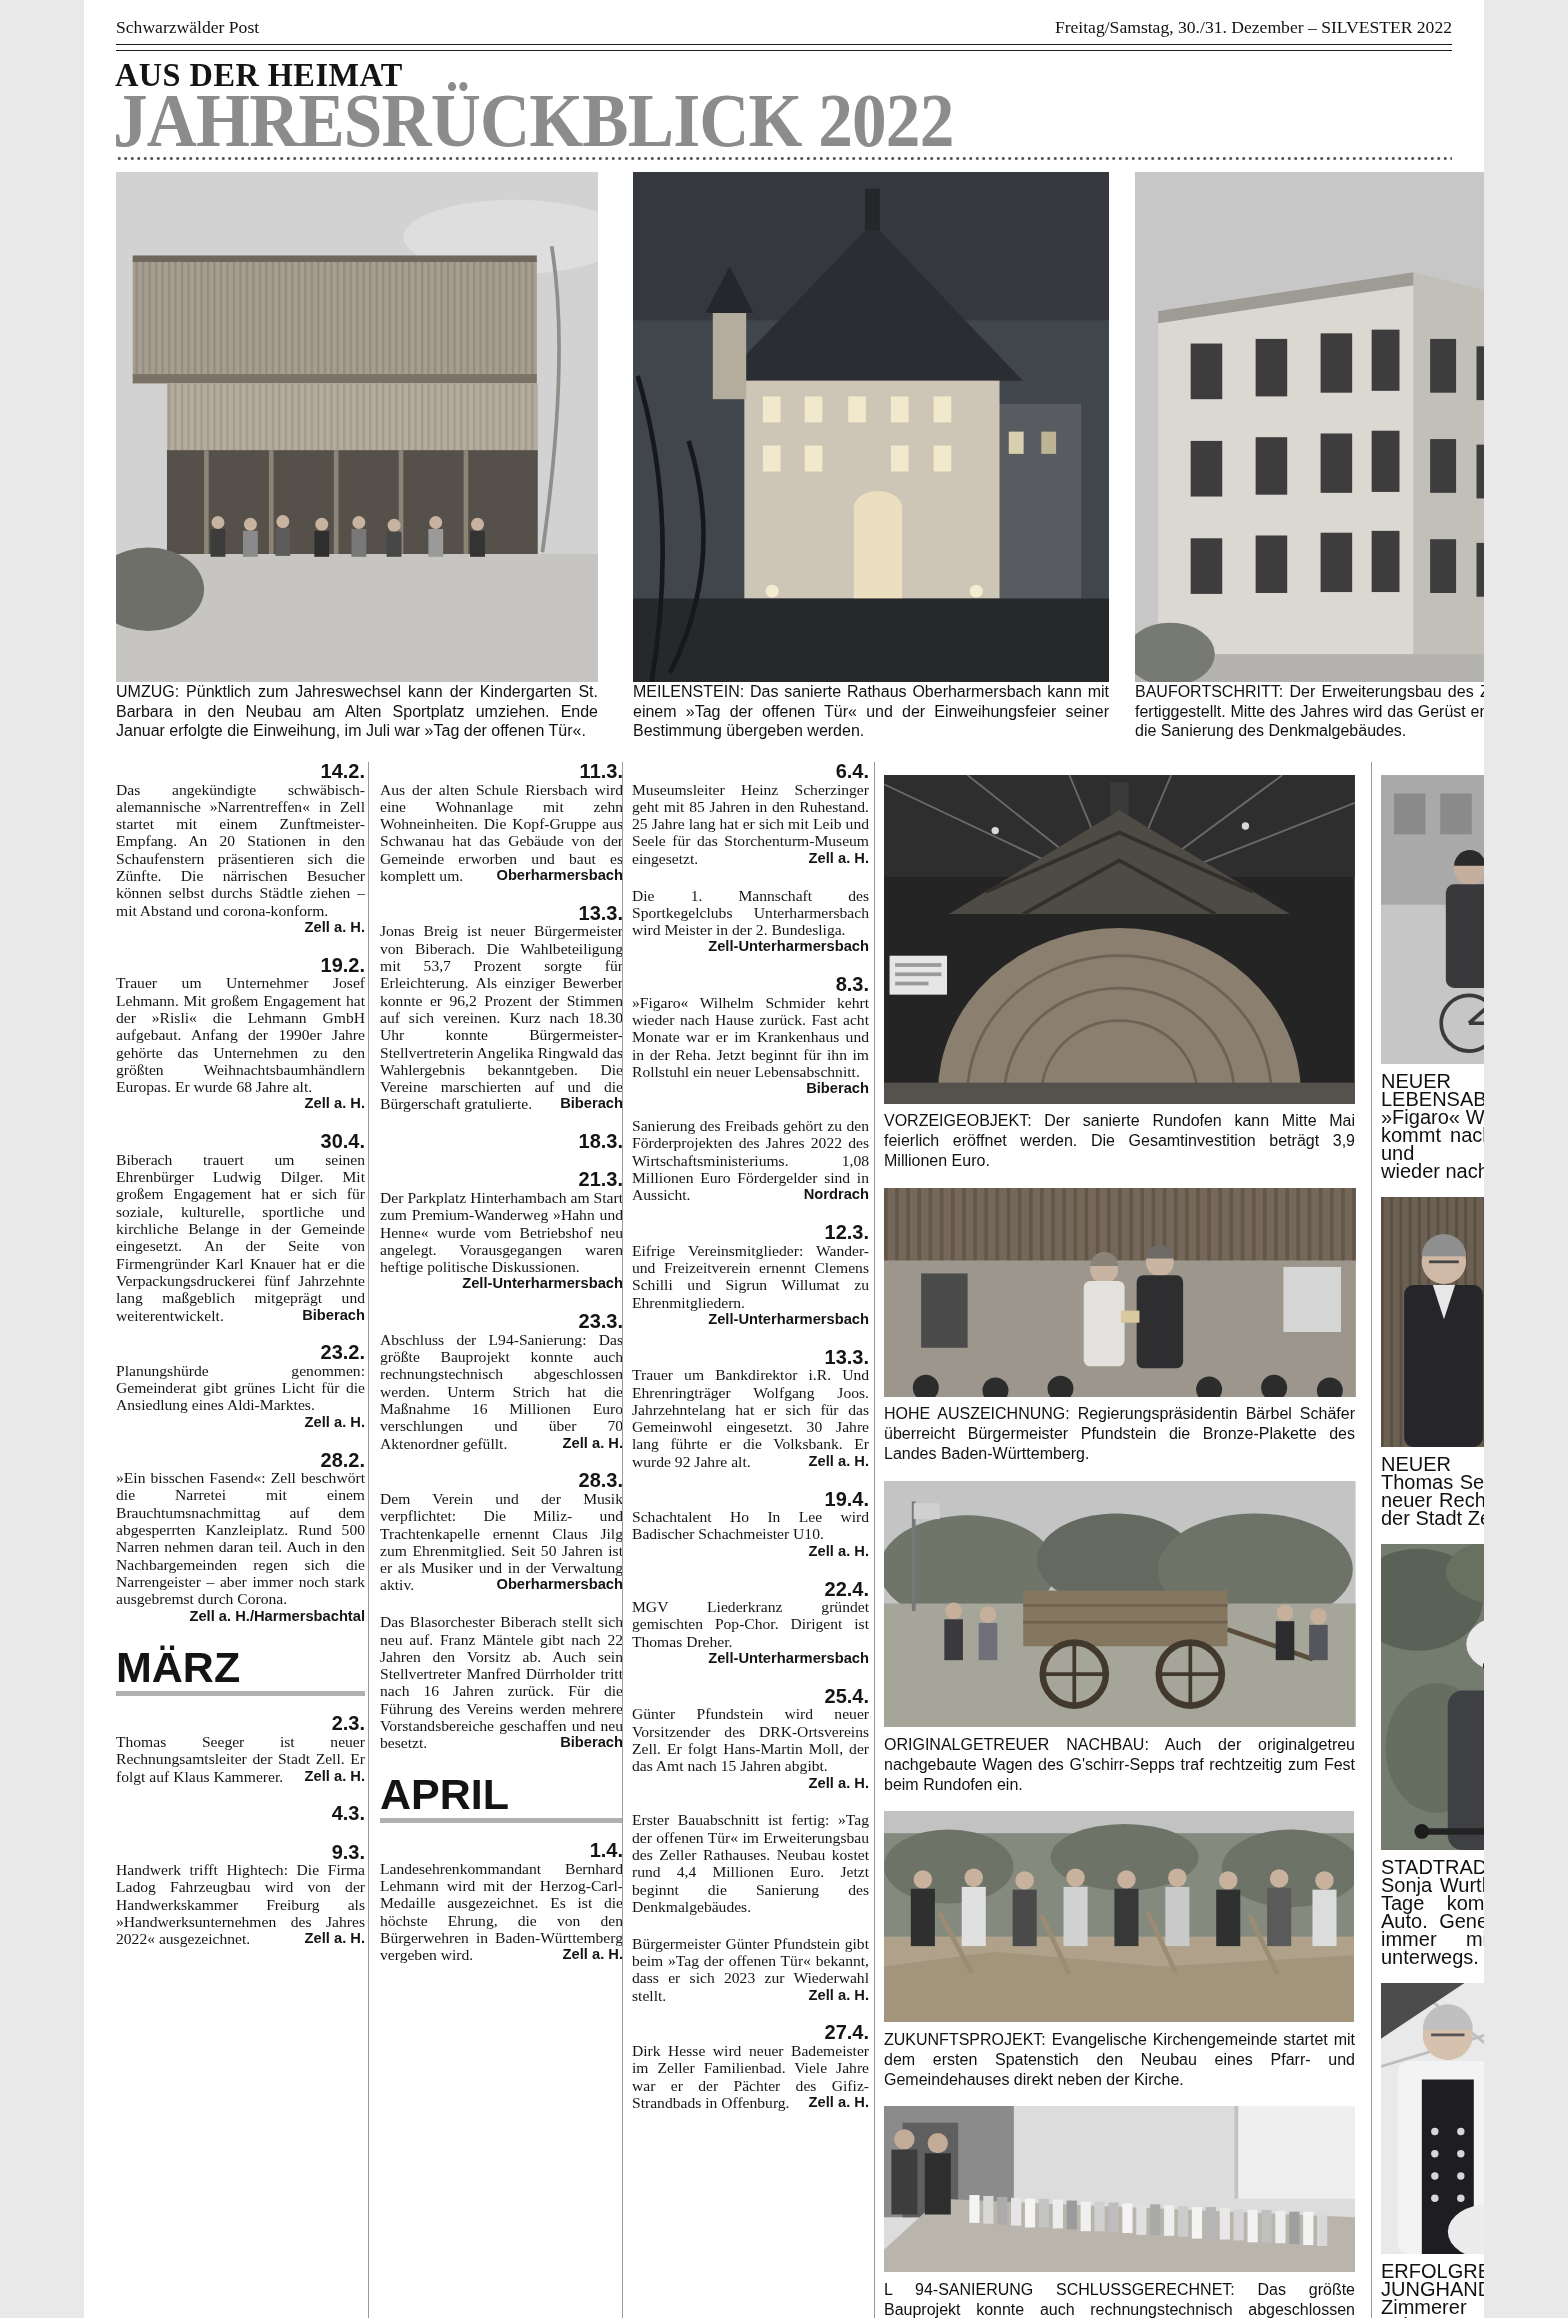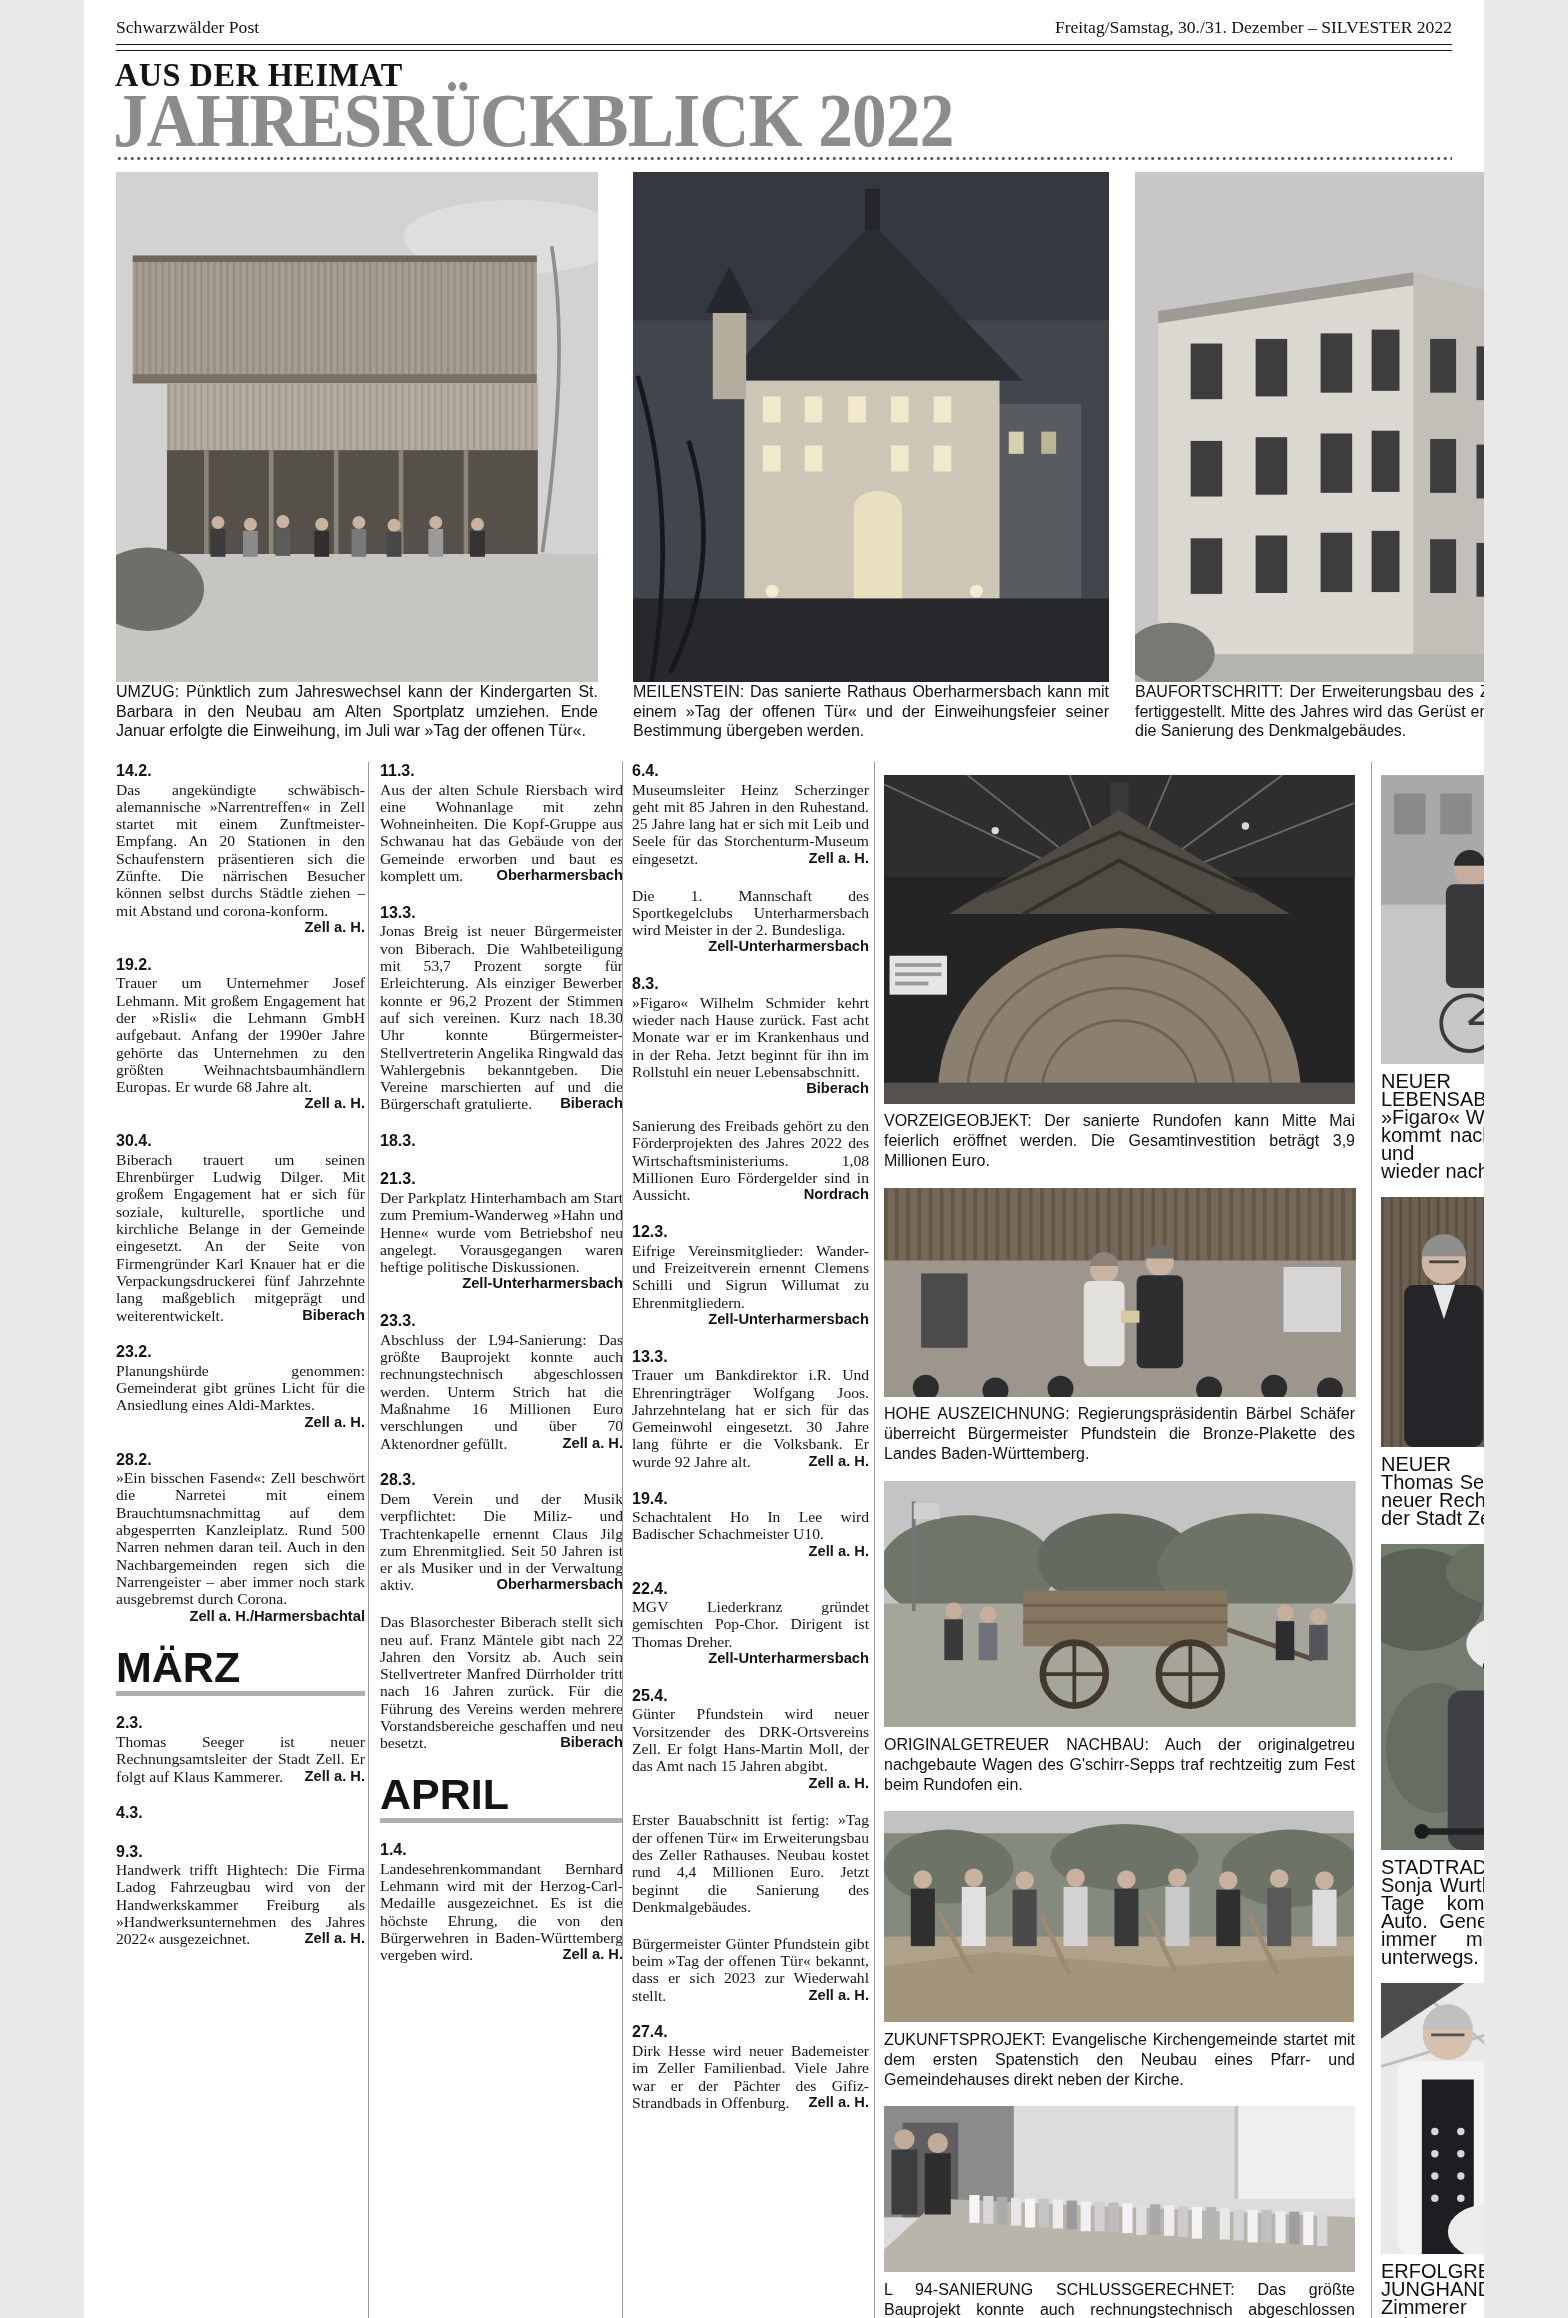--- a/index.html
+++ b/index.html
@@ -34,21 +34,21 @@
   .top-c { left:1051px; top:172px; width:490px; }
   .top-a .photo-box, .top-b .photo-box, .top-c .photo-box { height:510px; }
   
   .col { position:absolute; top:762px; }
   .col1 { left:32px;  width:249px; }
   .col2 { left:296px; width:243px; }
   .col3 { left:548px; width:237px; }
   .vrule { position:absolute; top:762px; bottom:0; width:0.9px; background:#9a9a9a; }
   .vr1 { left:284px; } .vr2 { left:538px; } .vr3 { left:790px; } .vr4 { left:1287px; }
   .entry { margin-bottom:19.5px; }
-  .edate { font-family:"Liberation Sans", sans-serif; font-weight:700; font-size:16px; line-height:18.6px; }
+  .edate { font-family:"Liberation Sans", sans-serif; font-weight:700; font-size:20px; line-height:18.6px;text-align:right; }
   .entry p { font-size:15.6px; line-height:17.3px; text-align:justify; overflow:hidden; }
   .loc { float:right; font-family:"Liberation Sans", sans-serif; font-weight:700; font-size:14.7px; padding-left:7.4px; }
   .msec { margin:26px 0 18.6px; }
   .msec .mtitle { font-family:"Liberation Sans", sans-serif; font-weight:700; font-size:43px; line-height:33px; letter-spacing:0; }
   .msec .mbar { height:4.6px; background:#b0b0b0; margin-top:7.4px; }
   
   .midcol { position:absolute; left:800px; top:775px; width:471px; }
   .rightcol { position:absolute; left:1297px; top:775px; width:246px; }
   .midcol figure, .rightcol figure { position:relative; margin-bottom:16.7px; }
   .midcol .cap { font-size:16px; line-height:20px; margin-top:7.4px; }

